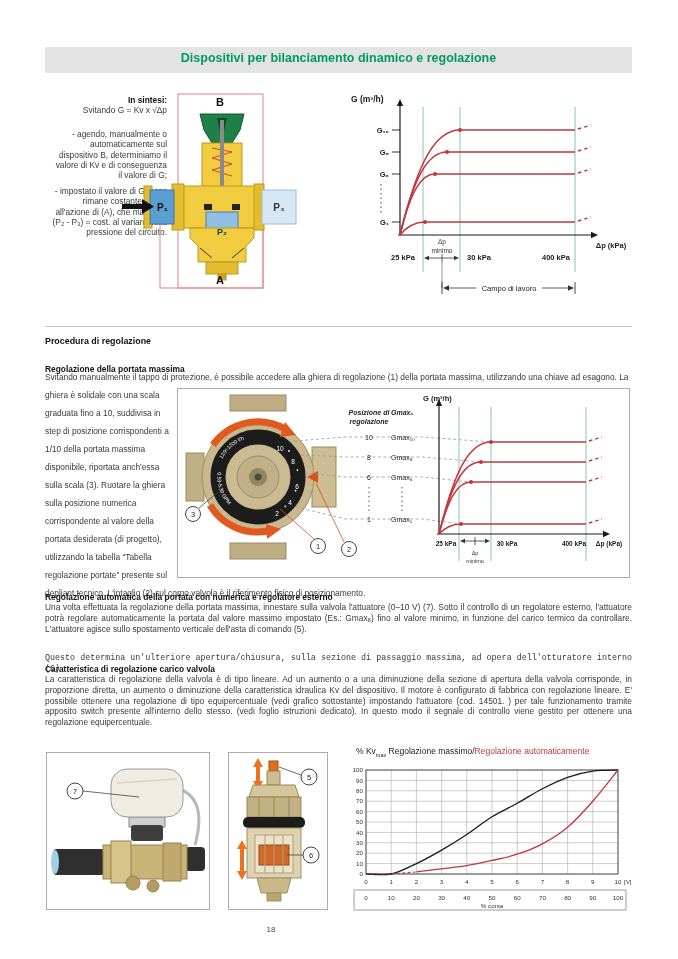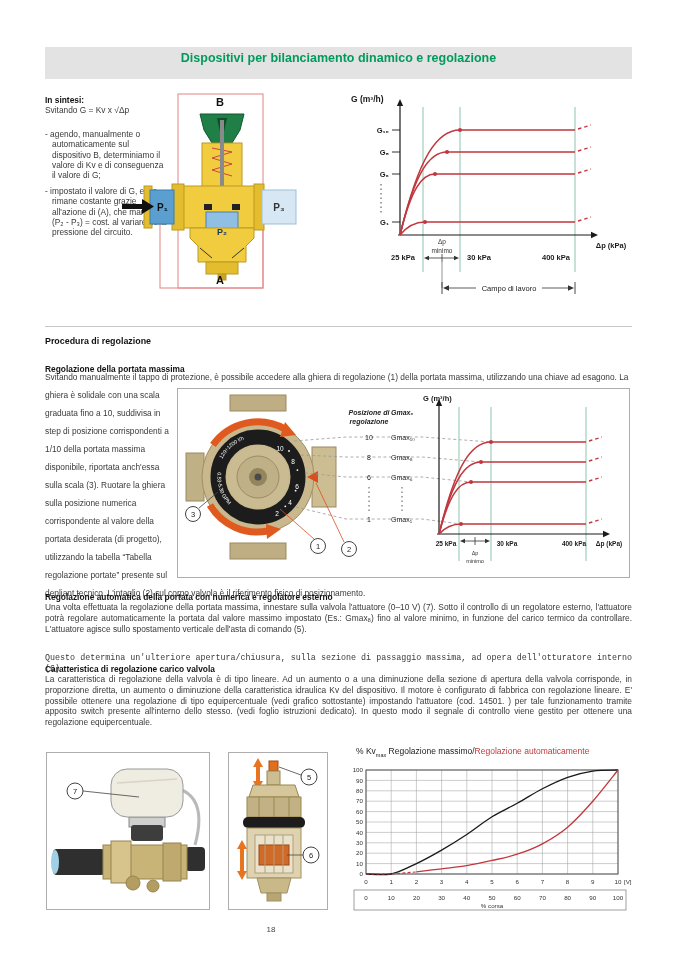--- a/index.html
+++ b/index.html
@@ -19,25 +19,25 @@
   .c3title{font-size:8.5px;color:#222;white-space:nowrap;}
   .c3title .red{color:#c0373e;}
   .c3title sub{font-size:5.5px;}
   .pagenum{font-size:8px;color:#444;text-align:center;}
 </style>
 </head>
 <body>
 
 <div id="page">
 
-  <div class="abs hdr" style="left:45px;top:47px;width:587px;height:32px;">
+  <div class="abs hdr" style="left:45px;top:47px;width:587px;height:26px;">
     <span>Dispositivi per bilanciamento dinamico e regolazione</span>
   </div>
 
-  <div class="abs sintesi" style="left:45px;top:95px;width:122px;">
+  <div class="abs sintesi" style="left:45px;top:95px;width:122px;text-align:right;">
     <div class="h2">In sintesi:</div>
     <div>Svitando G = Kv x √Δp</div>
     <div class="bullet" style="margin-top:13px;">- <span>agendo, manualmente o automaticamente sul dispositivo B, determiniamo il valore di Kv e di conseguenza il valore di G;</span></div>
     <div class="bullet">- <span>impostato il valore di G, esso rimane costante grazie all'azione di (A), che mantiene (P₂ - P₃) = cost. al variare della pressione del circuito.</span></div>
   </div>
 
   <svg class="abs" style="left:120px;top:86px;" width="220" height="230" viewBox="0 0 220 230">
 
     <rect x="58" y="8" width="85" height="194" fill="none" stroke="#e38f8f" stroke-width="1.1"></rect>
     <rect x="40" y="125" width="103" height="77" fill="none" stroke="#e38f8f" stroke-width="1.1"></rect>

